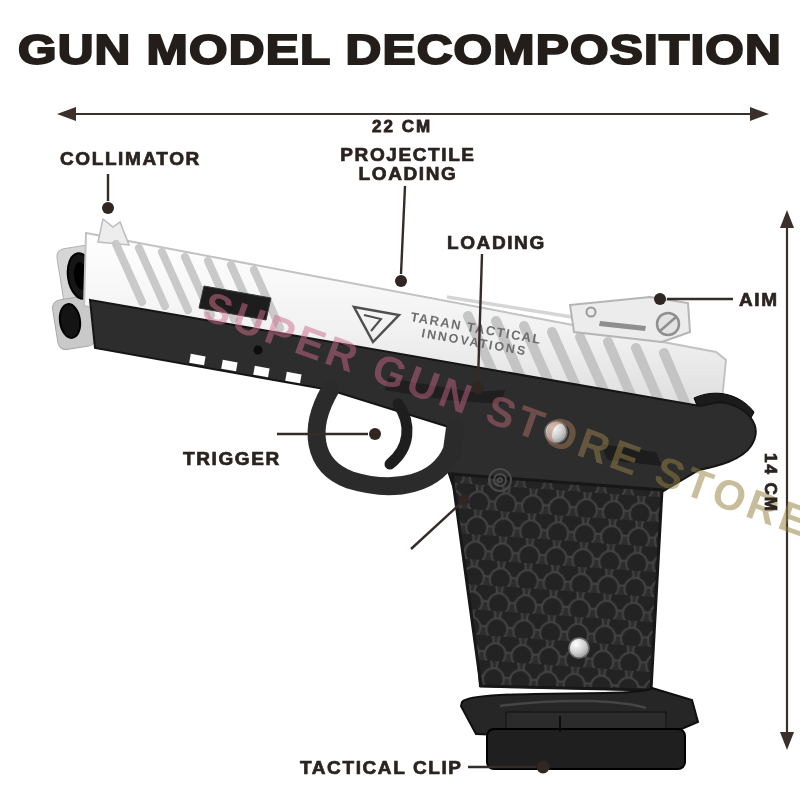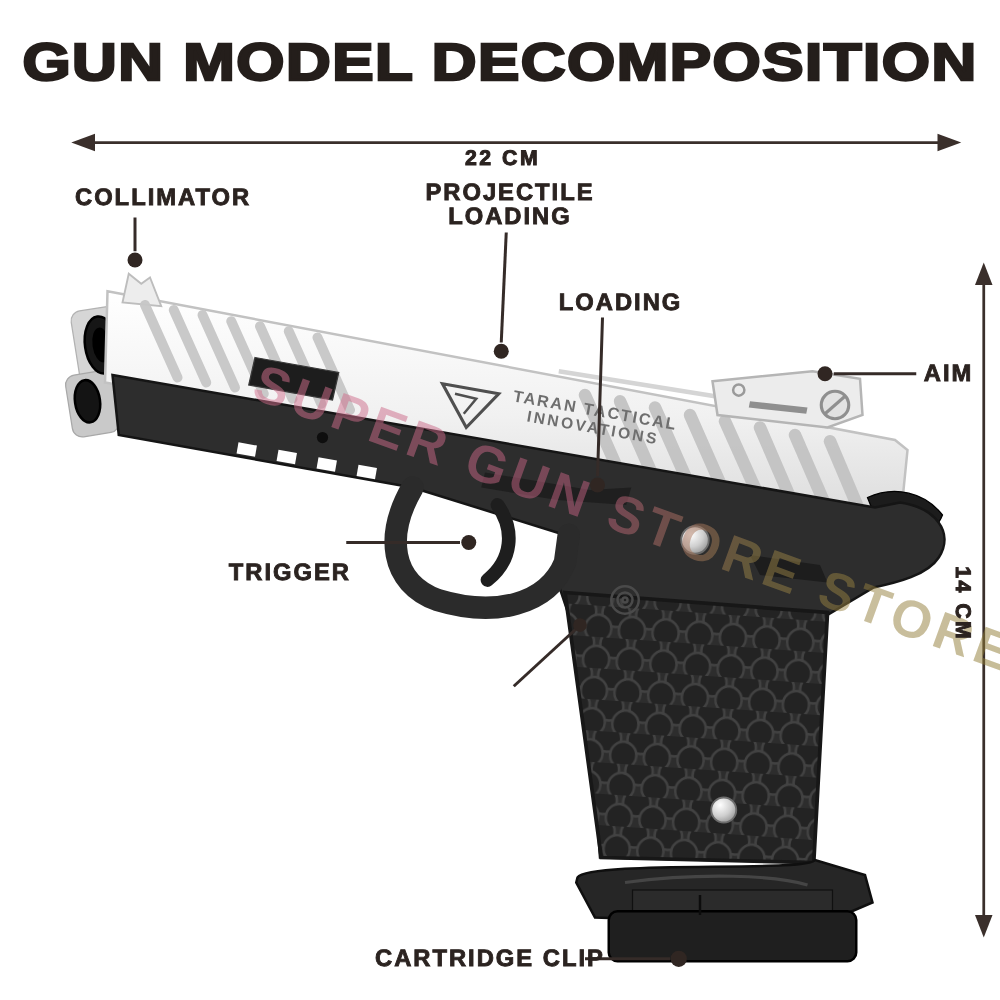--- a/index.html
+++ b/index.html
@@ -210,14 +210,14 @@
     <div>LOADING</div>
   </div>
 
   <div class="callout" style="left:447px;top:232px;text-align:right;">LOADING</div>
 
   <div class="callout" style="left:739px;top:289px;">AIM</div>
 
   <div class="callout" style="left:183px;top:448px;">TRIGGER</div>
 
 
-  <div class="callout" style="left:300px;top:757px;">CARTRIDGE CLIP</div>
+  <div class="callout" style="left:300px;top:757px;">TACTICAL CLIP</div>
 </div>
 
 </body></html>

